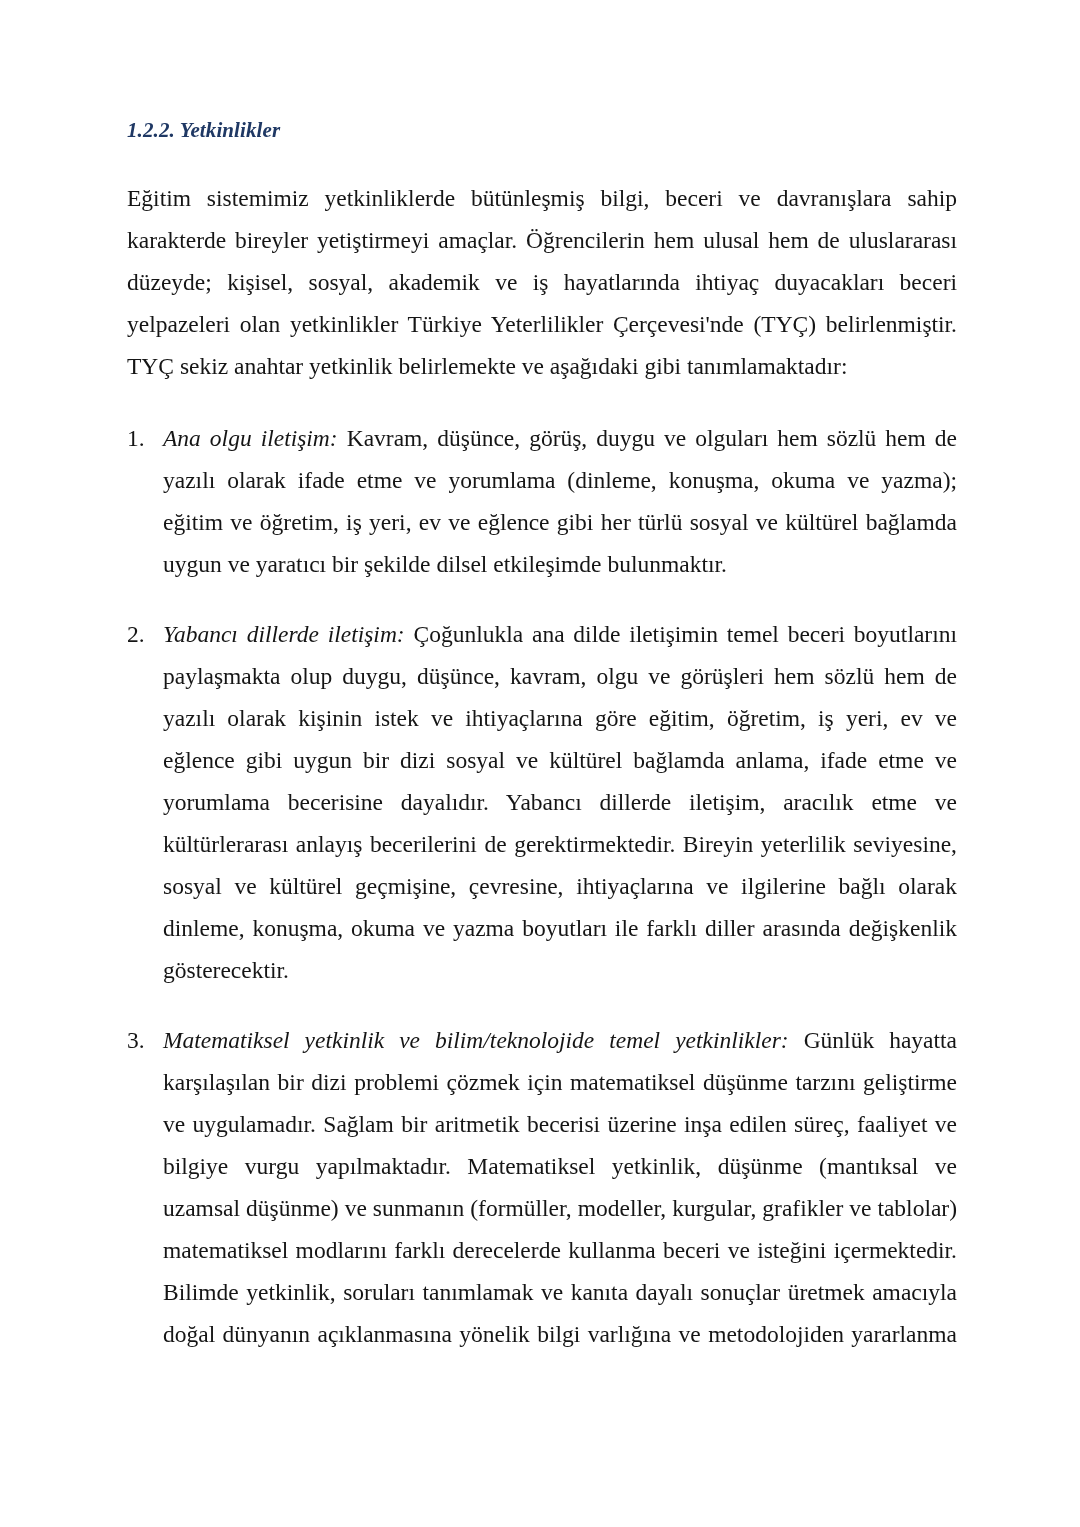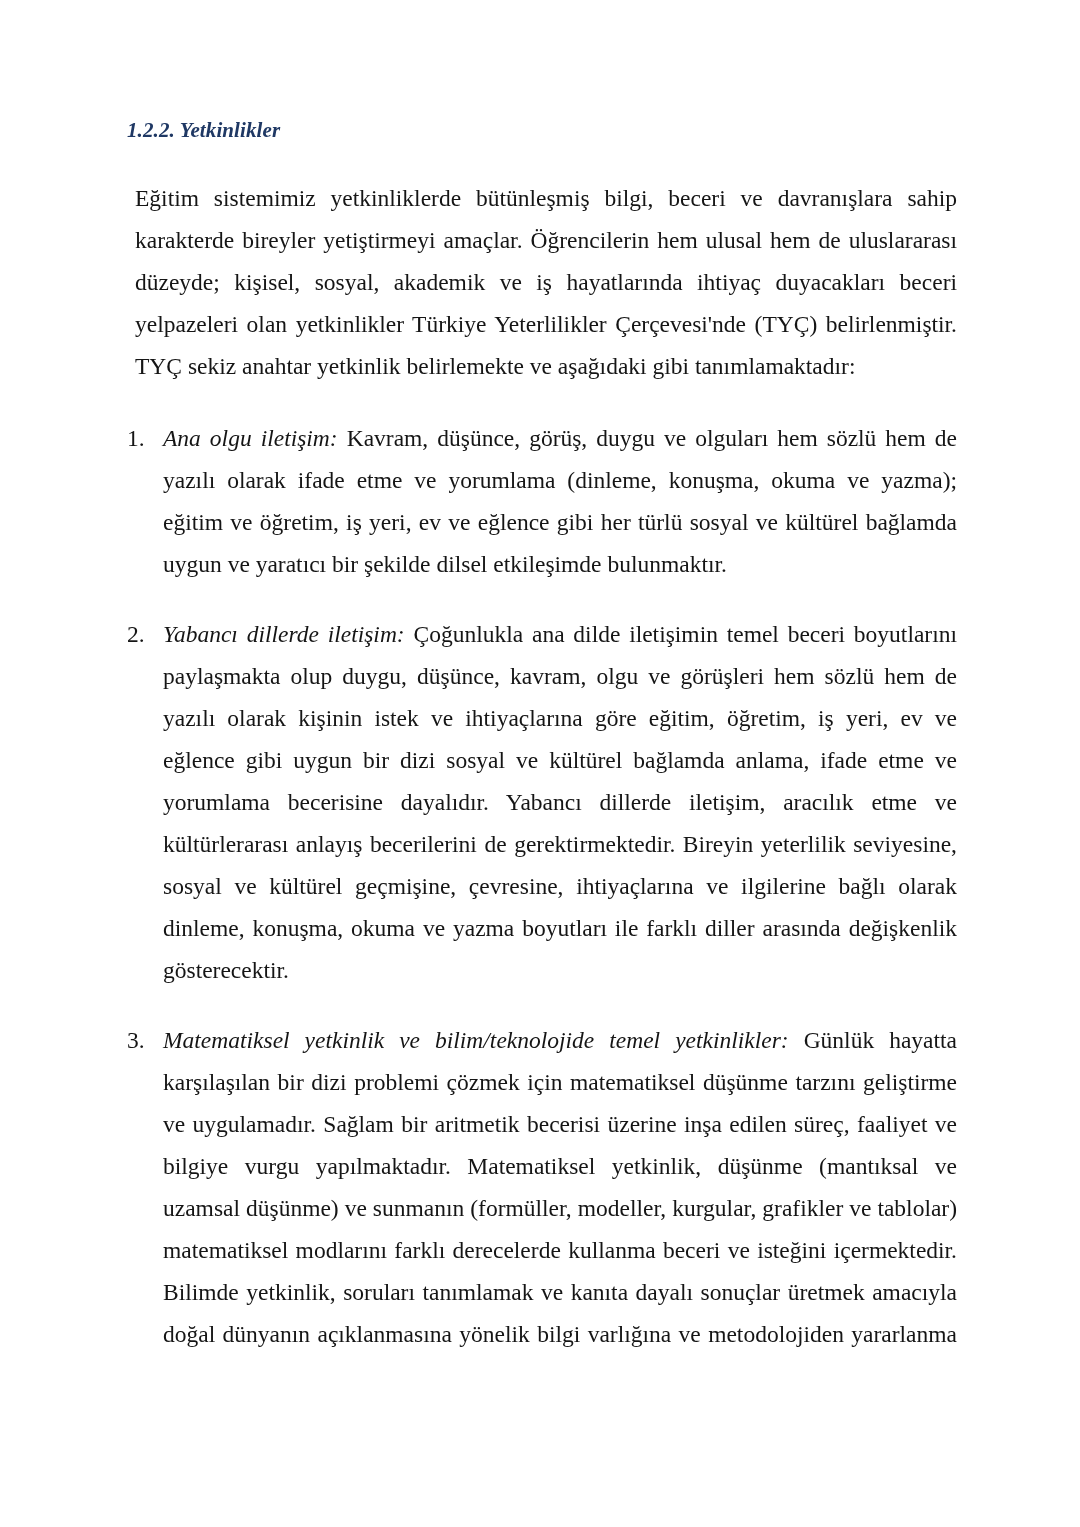--- a/index.html
+++ b/index.html
@@ -38,21 +38,21 @@
     margin: 0 0 34px 0;
     line-height: 1.2;
   }
 
   
   .body-para {
     font-size: 23.5px;
     line-height: 42px;
     text-align: justify;
     text-justify: inter-word;
-    margin: 0 0 8px 8px;
+    margin: 0 0 8px 0;
     color: #151515;
     hyphens: none;
   }
 
   
   .num-list {
     margin: 0;
     padding: 0;
     list-style: none;
   }

